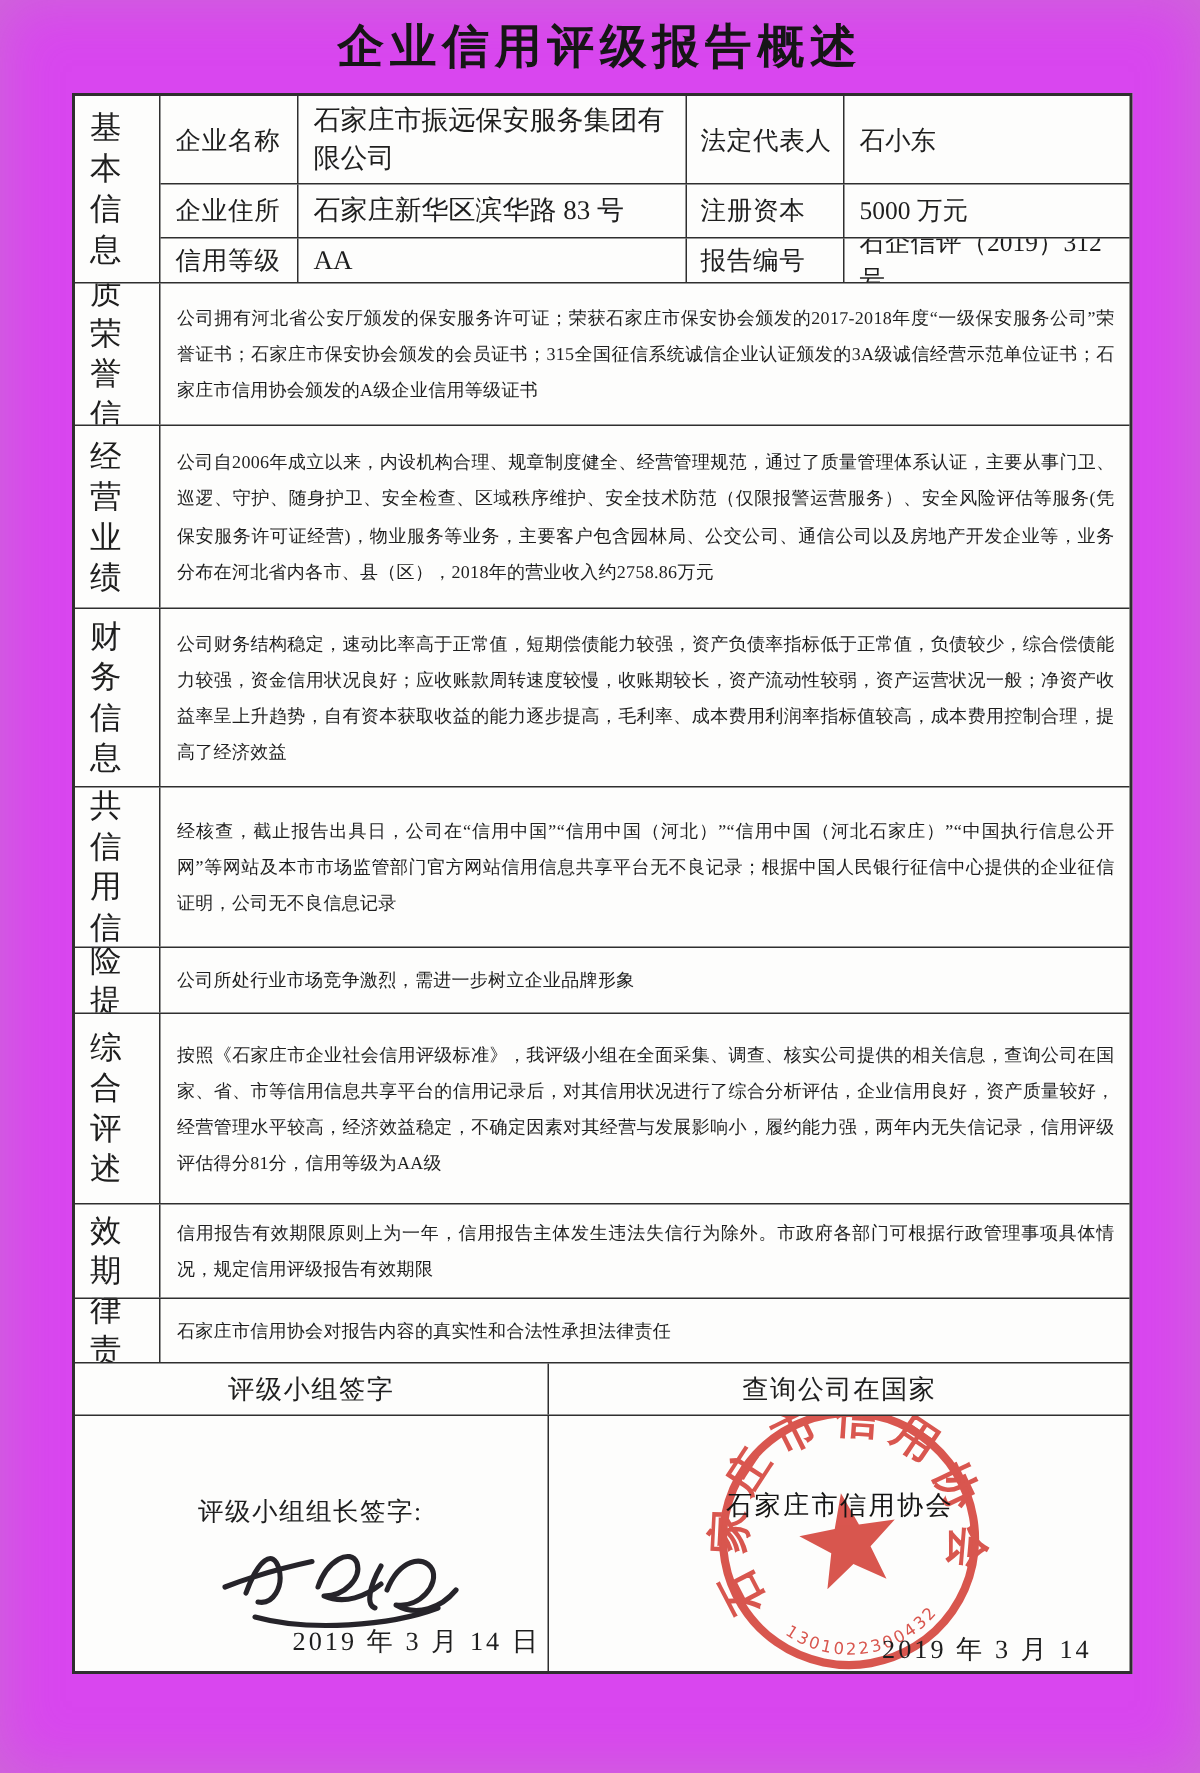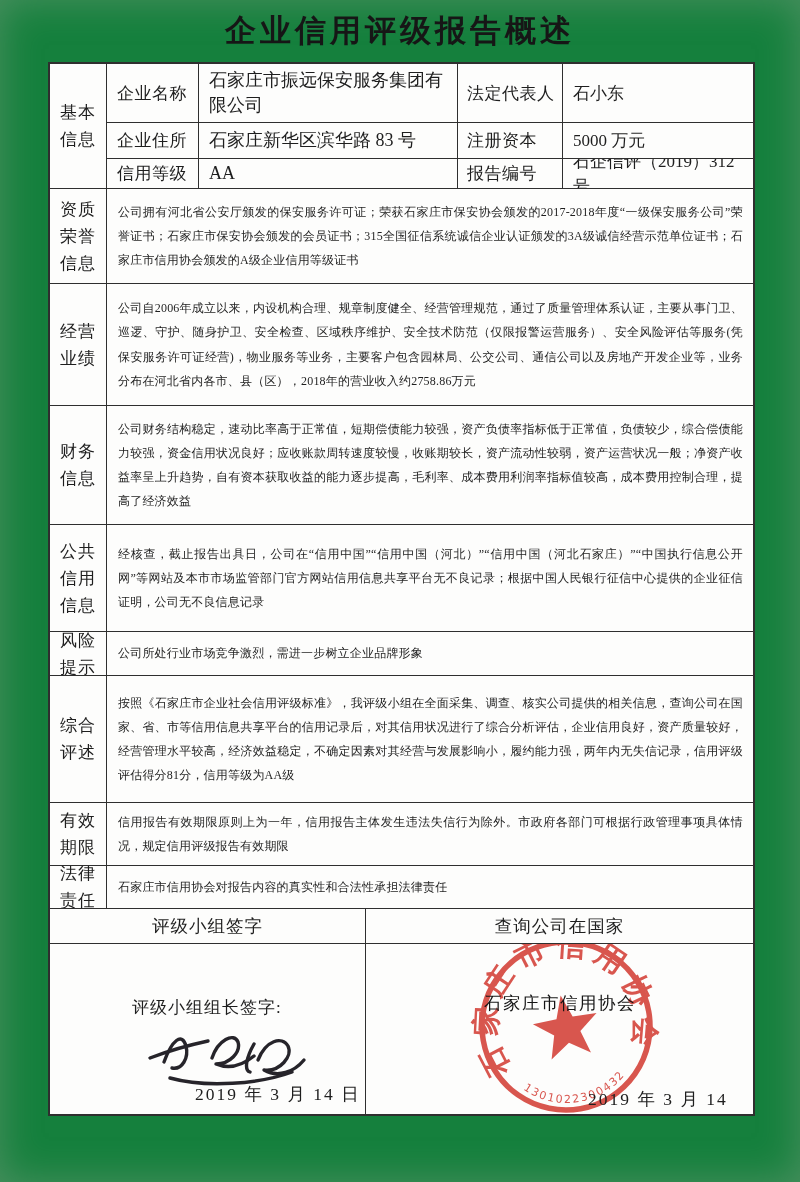--- a/index.html
+++ b/index.html
@@ -9,21 +9,21 @@
   }
   html,body{margin:0;padding:0;}
   body{
     width:800px;height:1182px;
     background:#eceae7;
     font-family:"Liberation Serif","DejaVu Serif",serif;
     color:var(--ink);
   }
   .page{
     position:absolute;left:0;top:0;width:800px;height:1182px;
-    background:#15803d;
+    background:#d946ef;
     box-shadow:inset 0 0 40px rgba(180,175,165,.35);
     overflow:hidden;
   }
   .doc-title{
     position:absolute;left:0;top:10px;width:800px;
     text-align:center;font-size:31px;font-weight:bold;
     letter-spacing:4px;color:#161616;
   }
   .tbl{
     position:absolute;left:48px;top:62px;width:707px;
@@ -32,21 +32,21 @@
     background:#fdfdfc;
   }
   .trow{display:flex;box-sizing:border-box;}
   .trow + .trow{border-top:1.5px solid var(--line);}
   .cell{box-sizing:border-box;overflow:hidden;}
   .label-cell{
     width:57px;flex:0 0 57px;
     border-right:1.5px solid var(--line);
     display:flex;align-items:center;justify-content:center;
     text-align:left;
-    font-size:17px;line-height:27px;letter-spacing:1px;
+    font-size:21px;line-height:27px;letter-spacing:1px;
     padding:0 10px;
   }
   
   .basic-right{flex:1;display:flex;flex-direction:column;}
   .brow{display:flex;box-sizing:border-box;}
   .brow + .brow{border-top:1.5px solid var(--line);}
   .bk{
     flex:0 0 91px;display:flex;align-items:center;
     padding-left:10px;font-size:17px;letter-spacing:.5px;
     box-sizing:border-box;

